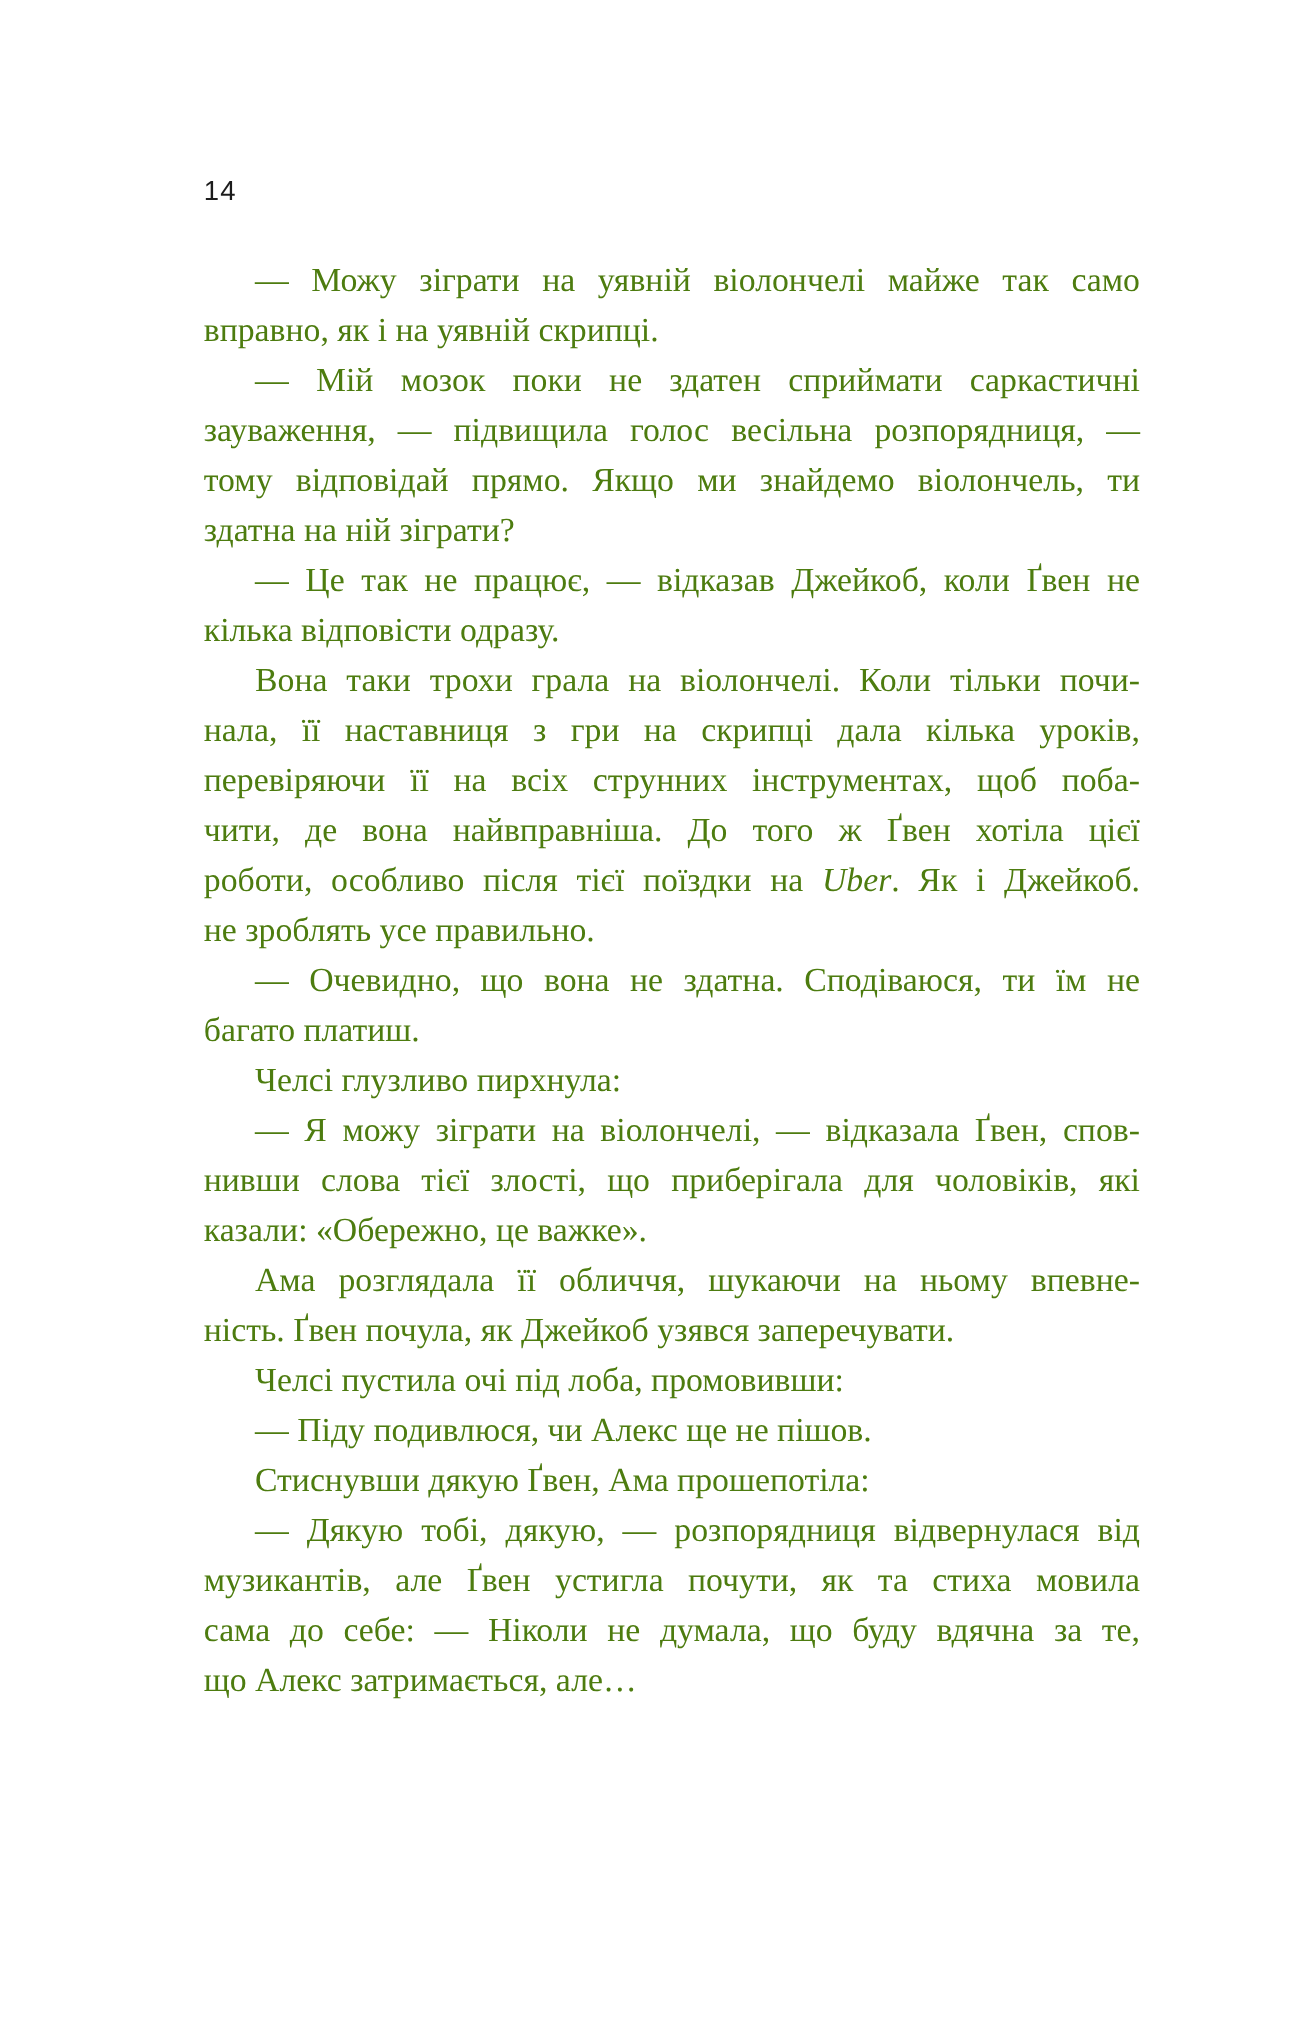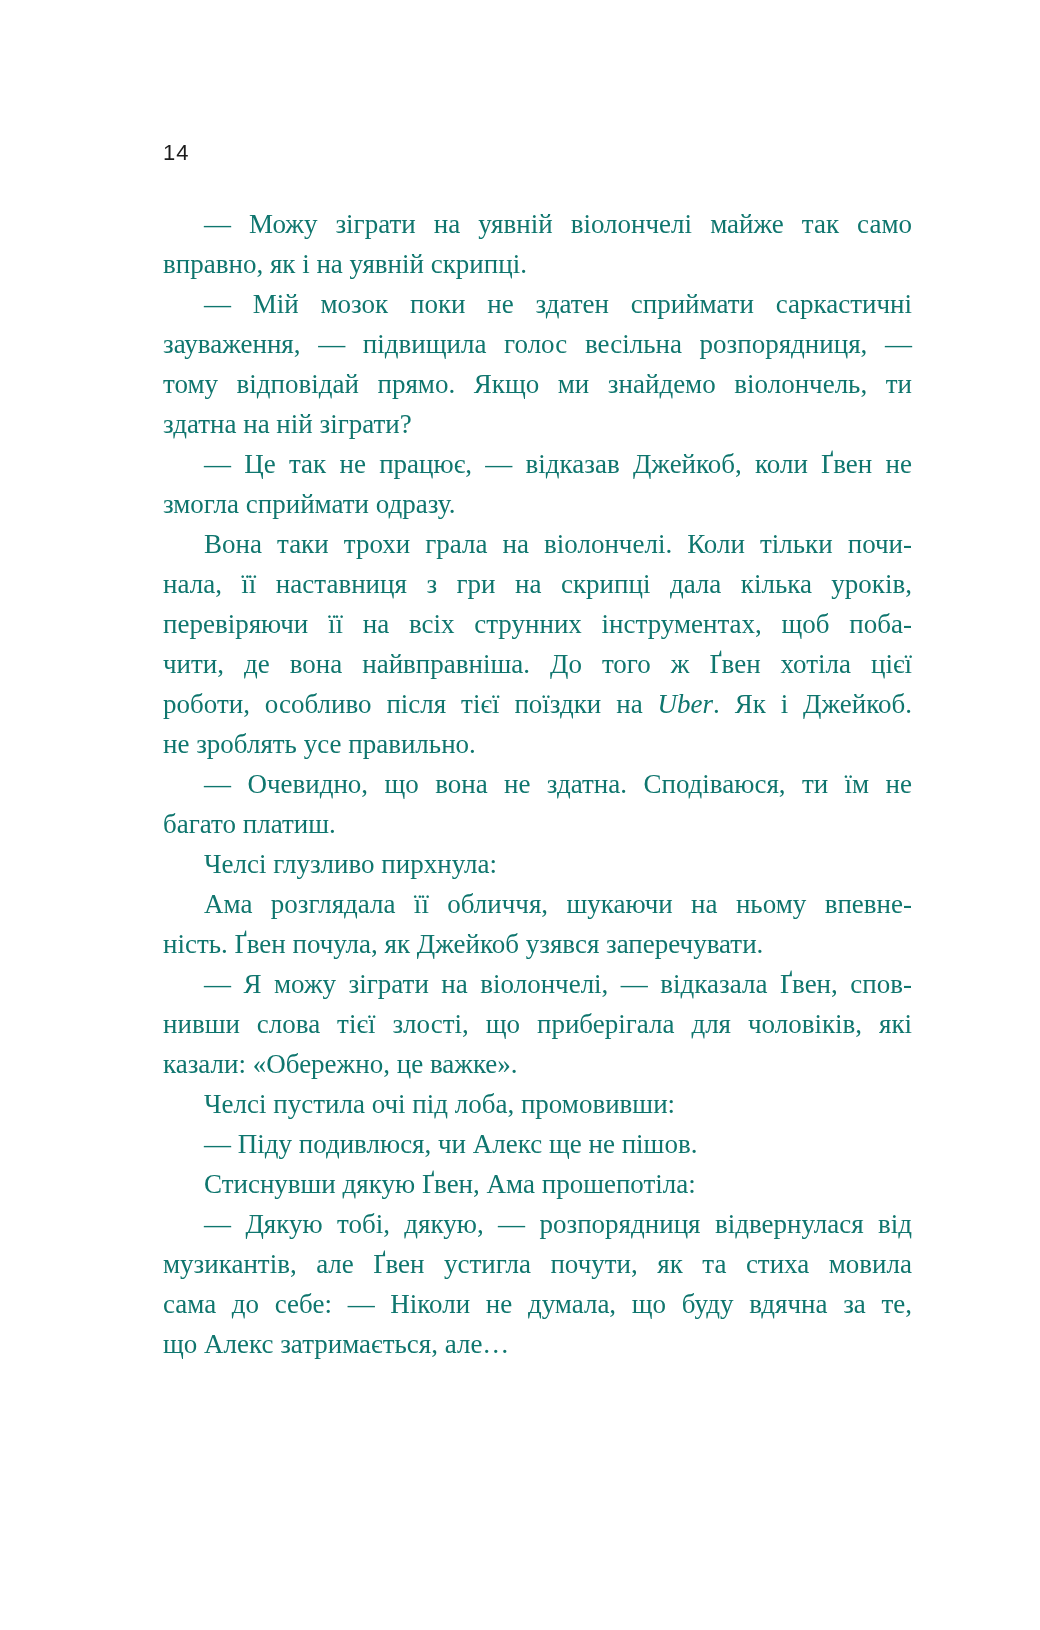--- a/index.html
+++ b/index.html
@@ -25,21 +25,21 @@
     color: #1c1c1c;
     letter-spacing: 1px;
   }
   .text-block {
     position: absolute;
     left: 163px;
     top: 204px;
     width: 749px;
     font-size: 27px;
     line-height: 40px;
-    color: #0f766e;
+    color: #4d7c0f;
   }
   .paragraph {
     margin: 0;
     padding: 0;
   }
   .line {
     text-align: justify;
     text-align-last: justify;
     height: 40px;
     white-space: nowrap;
@@ -65,45 +65,45 @@
         <div class="line last">вправно, як і на уявній скрипці.</div>
       </div>
       <div class="paragraph">
         <div class="line first">— Мій мозок поки не здатен сприймати саркастичні</div>
         <div class="line">зауваження, — підвищила голос весільна розпорядниця, —</div>
         <div class="line">тому відповідай прямо. Якщо ми знайдемо віолончель, ти</div>
         <div class="line last">здатна на ній зіграти?</div>
       </div>
       <div class="paragraph">
         <div class="line first">— Це так не працює, — відказав Джейкоб, коли Ґвен не</div>
-        <div class="line last">змогла сприймати одразу.</div>
+        <div class="line last">кілька відповісти одразу.</div>
       </div>
       <div class="paragraph">
         <div class="line first">Вона таки трохи грала на віолончелі. Коли тільки почи-</div>
         <div class="line">нала, її наставниця з гри на скрипці дала кілька уроків,</div>
         <div class="line">перевіряючи її на всіх струнних інструментах, щоб поба-</div>
         <div class="line">чити, де вона найвправніша. До того ж Ґвен хотіла цієї</div>
         <div class="line">роботи, особливо після тієї поїздки на <em>Uber</em>. Як і Джейкоб.</div>
         <div class="line last">не зроблять усе правильно.</div>
       </div>
       <div class="paragraph">
         <div class="line first">— Очевидно, що вона не здатна. Сподіваюся, ти їм не</div>
         <div class="line last">багато платиш.</div>
       </div>
       <div class="paragraph">
         <div class="line first last">Челсі глузливо пирхнула:</div>
       </div>
       <div class="paragraph">
-        <div class="line first">Ама розглядала її обличчя, шукаючи на ньому впевне-</div>
-        <div class="line last">ність. Ґвен почула, як Джейкоб узявся заперечувати.</div>
-      </div>
-      <div class="paragraph">
         <div class="line first">— Я можу зіграти на віолончелі, — відказала Ґвен, спов-</div>
         <div class="line">нивши слова тієї злості, що приберігала для чоловіків, які</div>
         <div class="line last">казали: «Обережно, це важке».</div>
+      </div>
+      <div class="paragraph">
+        <div class="line first">Ама розглядала її обличчя, шукаючи на ньому впевне-</div>
+        <div class="line last">ність. Ґвен почула, як Джейкоб узявся заперечувати.</div>
       </div>
       <div class="paragraph">
         <div class="line first last">Челсі пустила очі під лоба, промовивши:</div>
       </div>
       <div class="paragraph">
         <div class="line first last">— Піду подивлюся, чи Алекс ще не пішов.</div>
       </div>
       <div class="paragraph">
         <div class="line first last">Стиснувши дякую Ґвен, Ама прошепотіла:</div>
       </div>

